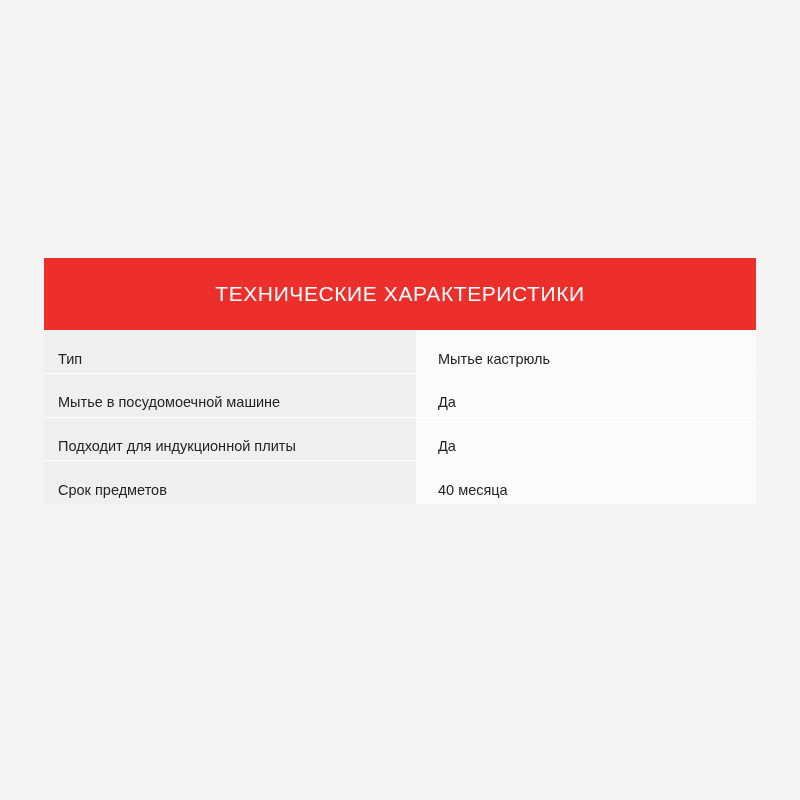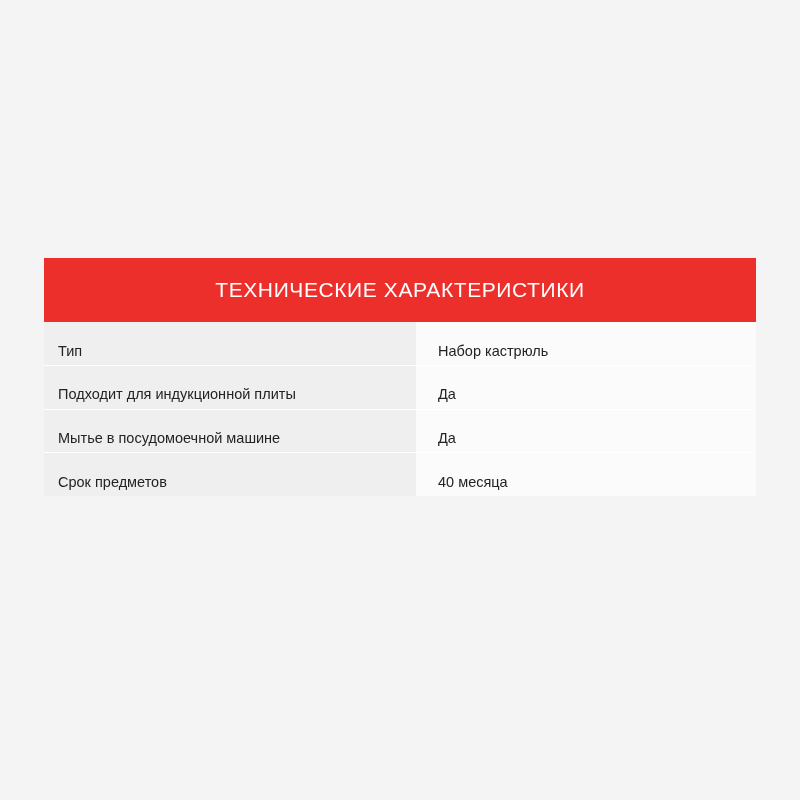--- a/index.html
+++ b/index.html
@@ -21,21 +21,21 @@
   }
   .spec-card {
     position: absolute;
     left: 44px;
     top: 258px;
     width: 712px;
   }
   .spec-header {
     background: #ed2f2c;
     color: #ffffff;
-    height: 64px;
+    height: 72px;
     display: flex;
     align-items: center;
     justify-content: center;
     text-align: center;
   }
   .spec-header-title {
     font-size: 21px;
     letter-spacing: 0.6px;
     font-weight: 400;
     color: #ffffff;
@@ -78,28 +78,28 @@
   <section class="spec-card">
 
     <div class="spec-header">
       <span class="spec-header-title">ТЕХНИЧЕСКИЕ ХАРАКТЕРИСТИКИ</span>
     </div>
 
     <table class="spec-table">
       <tbody>
         <tr>
           <td class="label">Тип</td>
-          <td class="value">Набор кастрюль</td>
+          <td class="value">Мытье кастрюль</td>
+        </tr>
+        <tr>
+          <td class="label">Мытье в посудомоечной машине</td>
+          <td class="value">Да</td>
         </tr>
         <tr>
           <td class="label">Подходит для индукционной плиты</td>
-          <td class="value">Да</td>
-        </tr>
-        <tr>
-          <td class="label">Мытье в посудомоечной машине</td>
           <td class="value">Да</td>
         </tr>
         <tr>
           <td class="label">Срок предметов</td>
           <td class="value">40 месяца</td>
         </tr>
       </tbody>
     </table>
 
   </section>

